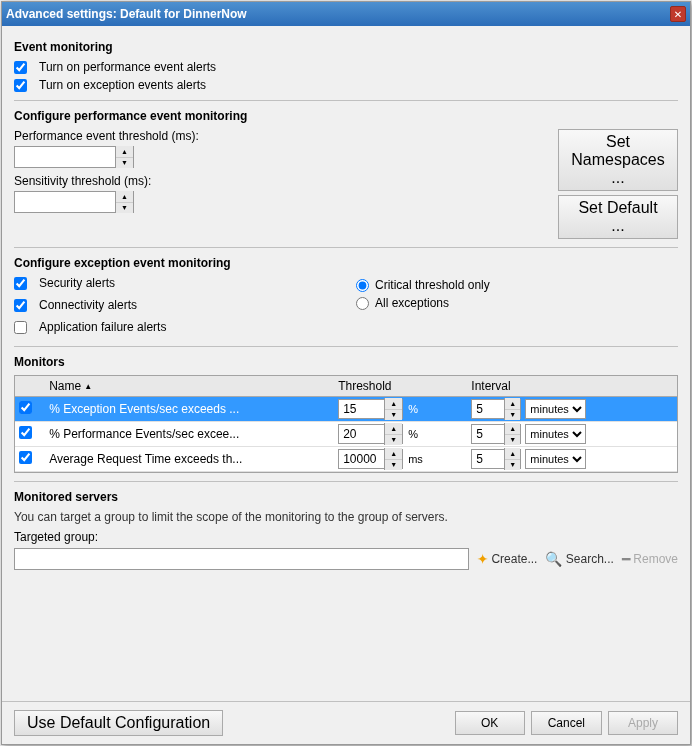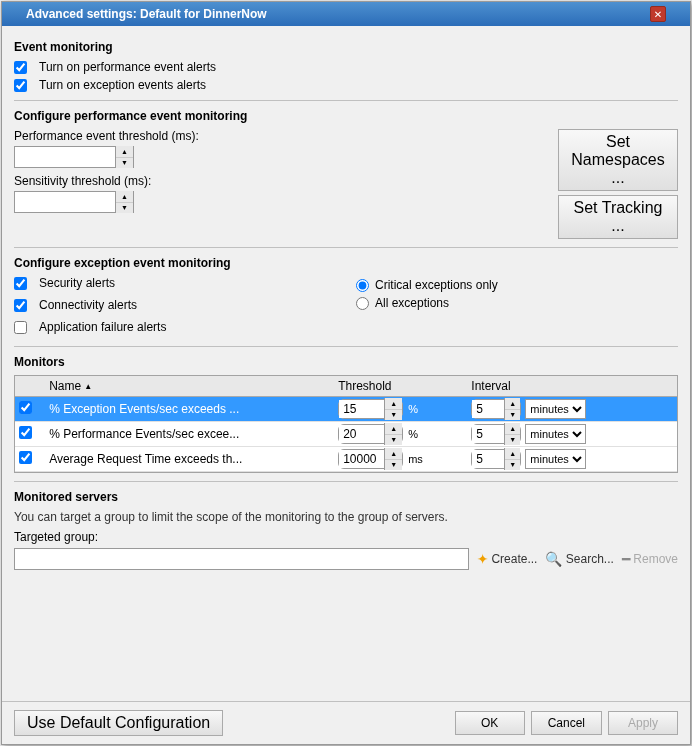--- a/index.html
+++ b/index.html
@@ -18,21 +18,21 @@
       height: 744px;
       background: #f0f0f0;
       border: 1px solid #999;
       box-shadow: 2px 2px 6px rgba(0,0,0,0.4);
       display: flex;
       flex-direction: column;
     }
     .title-bar {
       background: linear-gradient(to bottom, #4d90d0, #2b6cb8);
       color: white;
-      padding: 4px 24px;
+      padding: 4px 4px;
       display: flex;
       justify-content: space-between;
       align-items: center;
       height: 24px;
       flex-shrink: 0;
     }
     .title-bar-text {
       font-size: 12px;
       font-weight: bold;
     }
@@ -174,21 +174,20 @@
       border-bottom: 1px solid #e0e0e0;
       vertical-align: middle;
     }
     .monitors-table tr.selected td {
       background: #3399ff;
       color: white;
     }
     .monitors-table td .spinner-wrap {
       width: 70px;
       height: 20px;
-      border-radius: 6px;
     }
     .monitors-table td .spinner-wrap input { width: 50px; }
     .monitors-table td select {
       font-size: 11px;
       height: 20px;
       border: 1px solid #999;
       background: white;
     }
     .th-sort { display: flex; align-items: center; gap: 3px; }
     .sort-icon { font-size: 8px; }
@@ -291,21 +290,21 @@
             <input type="text" style="">
             <div class="spinner-btns">
               <button class="spinner-btn">▲</button>
               <button class="spinner-btn">▼</button>
             </div>
           </div>
         </div>
       </div>
       <div class="right-col">
         <button class="win-button">Set Namespaces ...</button>
-        <button class="win-button">Set Tracking ...</button>
+        <button class="win-button">Set Default ...</button>
       </div>
     </div>
 
     <hr class="divider">
 
     <div class="section-title">Configure exception event monitoring</div>
     <div class="exception-row">
       <div class="exception-left">
         <div class="checkbox-row">
           <input type="checkbox" checked="" style="">
@@ -316,21 +315,21 @@
           <label>Connectivity alerts</label>
         </div>
         <div class="checkbox-row">
           <input type="checkbox" style="">
           <label>Application failure alerts</label>
         </div>
       </div>
       <div class="exception-middle">
         <div class="radio-row">
           <input type="radio" name="exception_type" checked="" style="">
-          <label>Critical exceptions only</label>
+          <label>Critical threshold only</label>
         </div>
         <div class="radio-row">
           <input type="radio" name="exception_type" style="">
           <label>All exceptions</label>
         </div>
       </div>
     </div>
 
     <hr class="divider">
 

